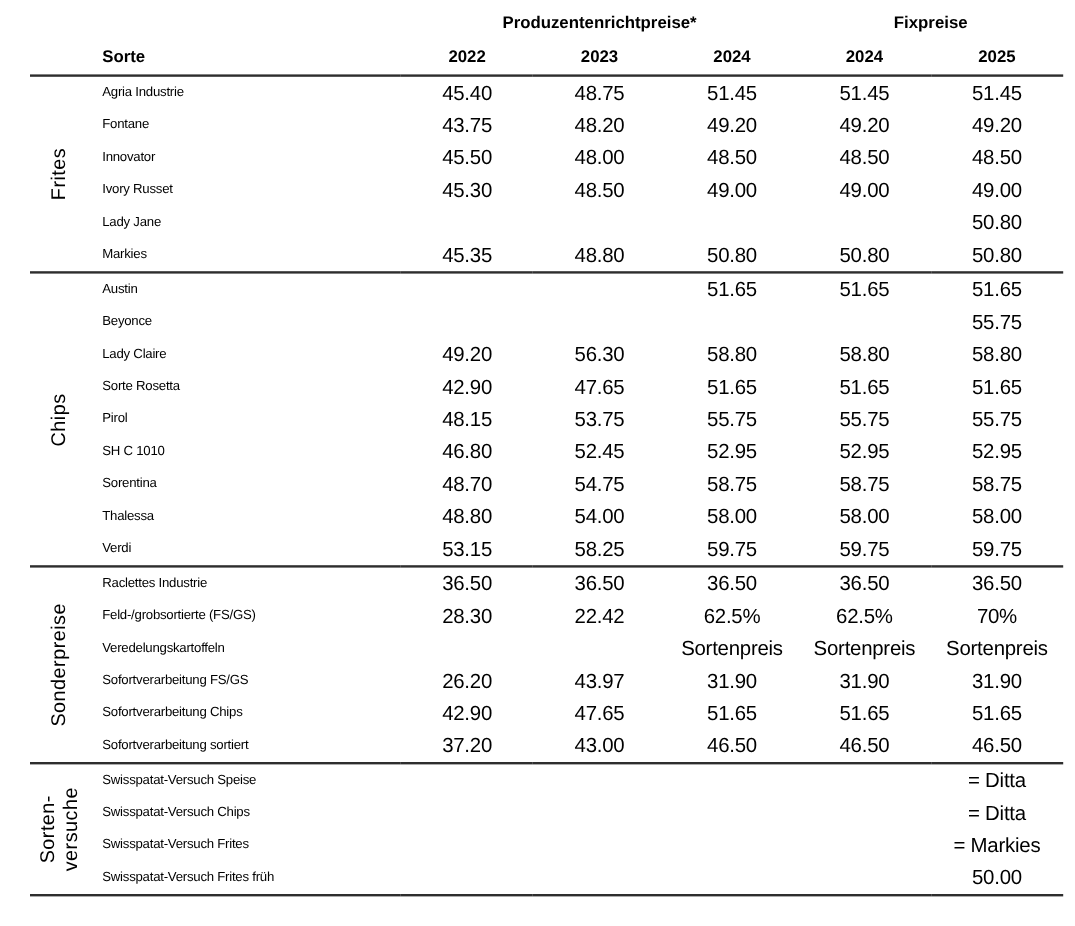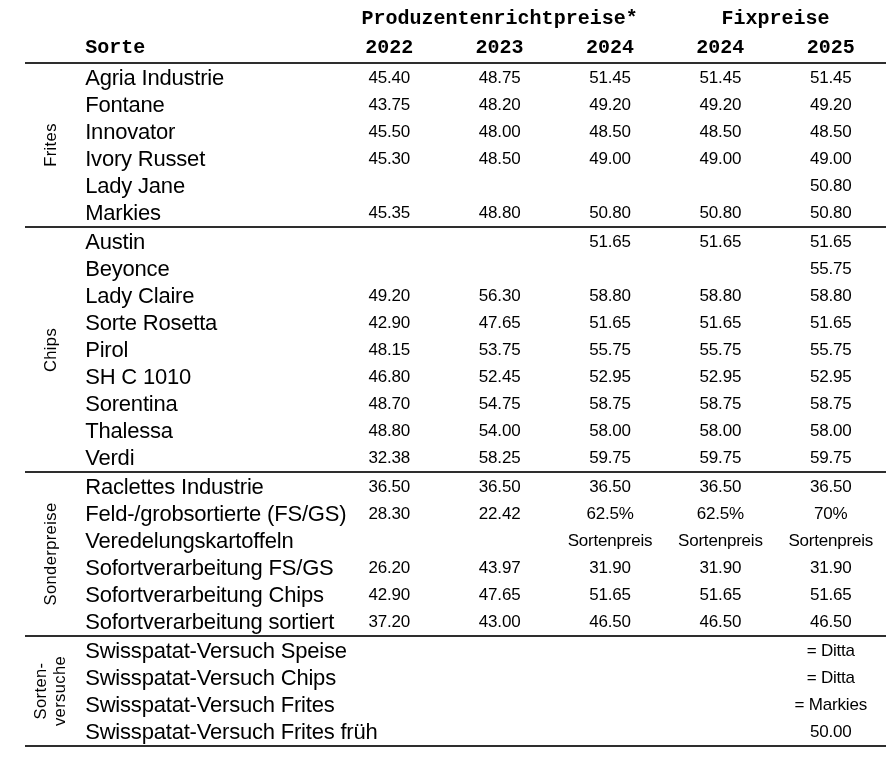--- a/index.html
+++ b/index.html
@@ -25,34 +25,33 @@
   }
   col.c-grp  { width: 60px; }
   col.c-name { width: 248px; }
   col.c-year { width: 110px; }
 
   td { padding: 0; margin: 0; }
 
   thead { border-bottom: 2px solid #2e2e2e; }
   thead td {
     font-weight: 700;
-    font-size: 20px;
+    font-size: 14px;
     vertical-align: middle;
-    font-family: Liberation Mono, monospace;
   }
   tr.h1 td { height: 28px; }
   tr.h2 td { height: 30px; margin-left: 32px; }
   .center { text-align: center; }
   .left   { text-align: left; }
 
   tbody.group { border-top: 2px solid #2e2e2e; }
 
   td.name {
     text-align: left;
-    font-size: 22px;
+    font-size: 11px;
     line-height: 27px;
     white-space: pre;
     letter-spacing: -0.2px;
     vertical-align: top;
   }
   td.val {
     text-align: center;
     font-size: 17px;
     line-height: 27px;
     white-space: pre;
@@ -219,21 +218,21 @@
         <tr>
           <td class="name">Thalessa</td>
           <td class="val">48.80</td>
           <td class="val">54.00</td>
           <td class="val">58.00</td>
           <td class="val">58.00</td>
           <td class="val">58.00</td>
         </tr>
         <tr>
           <td class="name">Verdi</td>
-          <td class="val">32.38</td>
+          <td class="val">53.15</td>
           <td class="val">58.25</td>
           <td class="val">59.75</td>
           <td class="val">59.75</td>
           <td class="val">59.75</td>
         </tr>
       </tbody>
       <tbody class="group">
         <tr>
           <td class="group-cell" rowspan="5">
             <div class="rot">Sonderpreise</div>

